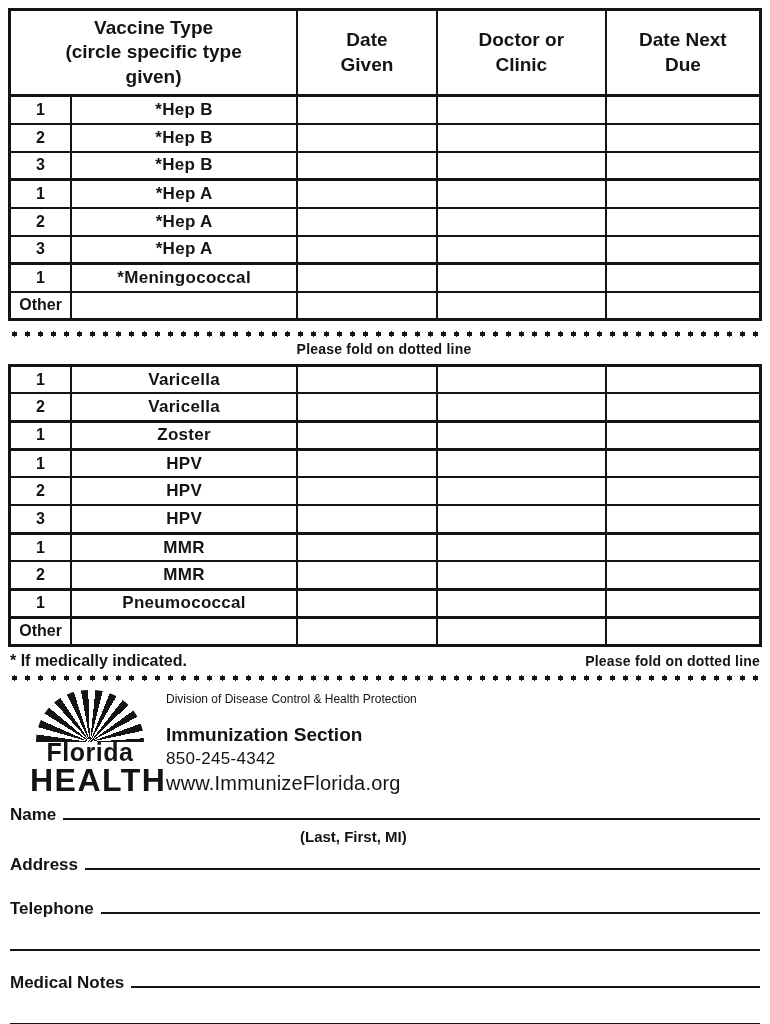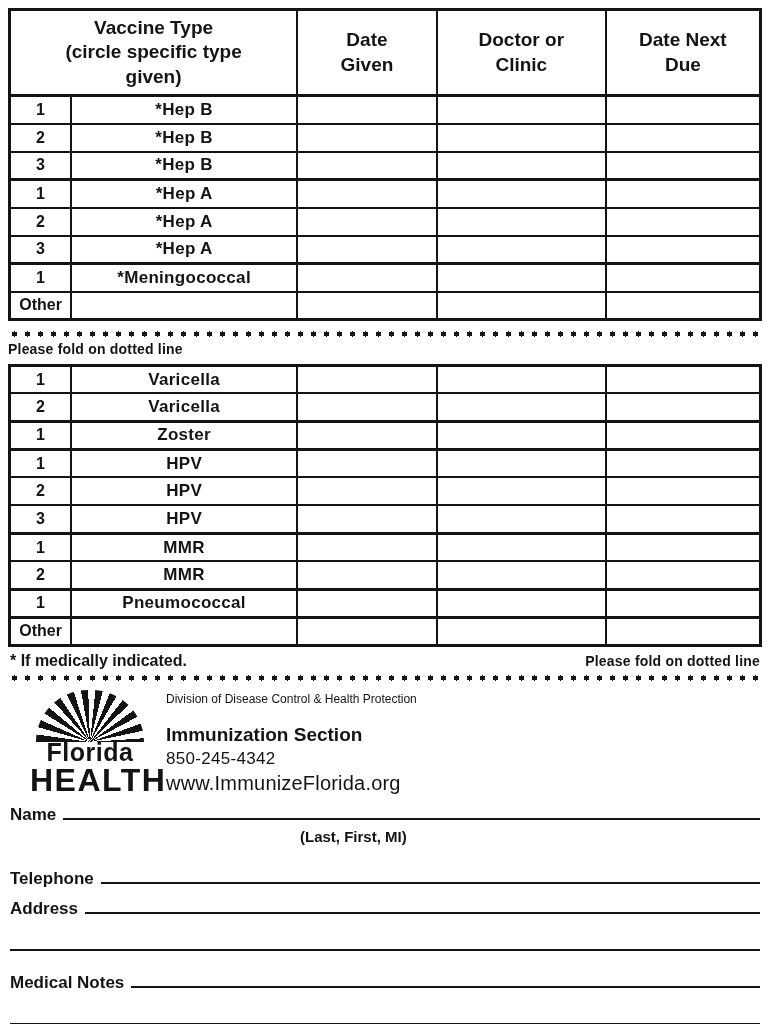--- a/index.html
+++ b/index.html
@@ -45,21 +45,21 @@
 
   
   .dots {
     height: 8px;
     background-image: radial-gradient(circle 2.6px at 50% 50%, #141414 98%, transparent 100%);
     background-size: 13px 8px;
     background-repeat: repeat-x;
     background-position: 0 50%;
   }
   .fold-note {
-    text-align: left;
+    text-align: center;
     font-size: 14px;
     font-weight: 600;
     letter-spacing: .2px;
     line-height: 1.2;
   }
   .fold-1 { margin: 9px 0 2px 0; }
   .fold-1 .fold-note { margin: 3px 2px 6px 0; }
 
   .note-row {
     display: flex;
@@ -294,30 +294,30 @@
     </div>
   </div>
 
   <div class="fields">
     <div class="field-row name-row">
       <span class="f-label">Name</span>
       <span class="f-line"></span>
     </div>
     <div class="name-hint">(Last, First, MI)</div>
 
+    <div class="field-row addr-row">
+      <span class="f-label">Address</span>
+      <span class="f-line"></span>
+    </div>
+
     <div class="field-row tel-row">
       <span class="f-label">Telephone</span>
       <span class="f-line"></span>
     </div>
 
-    <div class="field-row addr-row">
-      <span class="f-label">Address</span>
-      <span class="f-line"></span>
-    </div>
-
     <div class="full-line blank-1"></div>
 
     <div class="field-row notes-row">
       <span class="f-label">Medical Notes</span>
       <span class="f-line"></span>
     </div>
 
     <div class="full-line blank-2"></div>
 
   </div>

